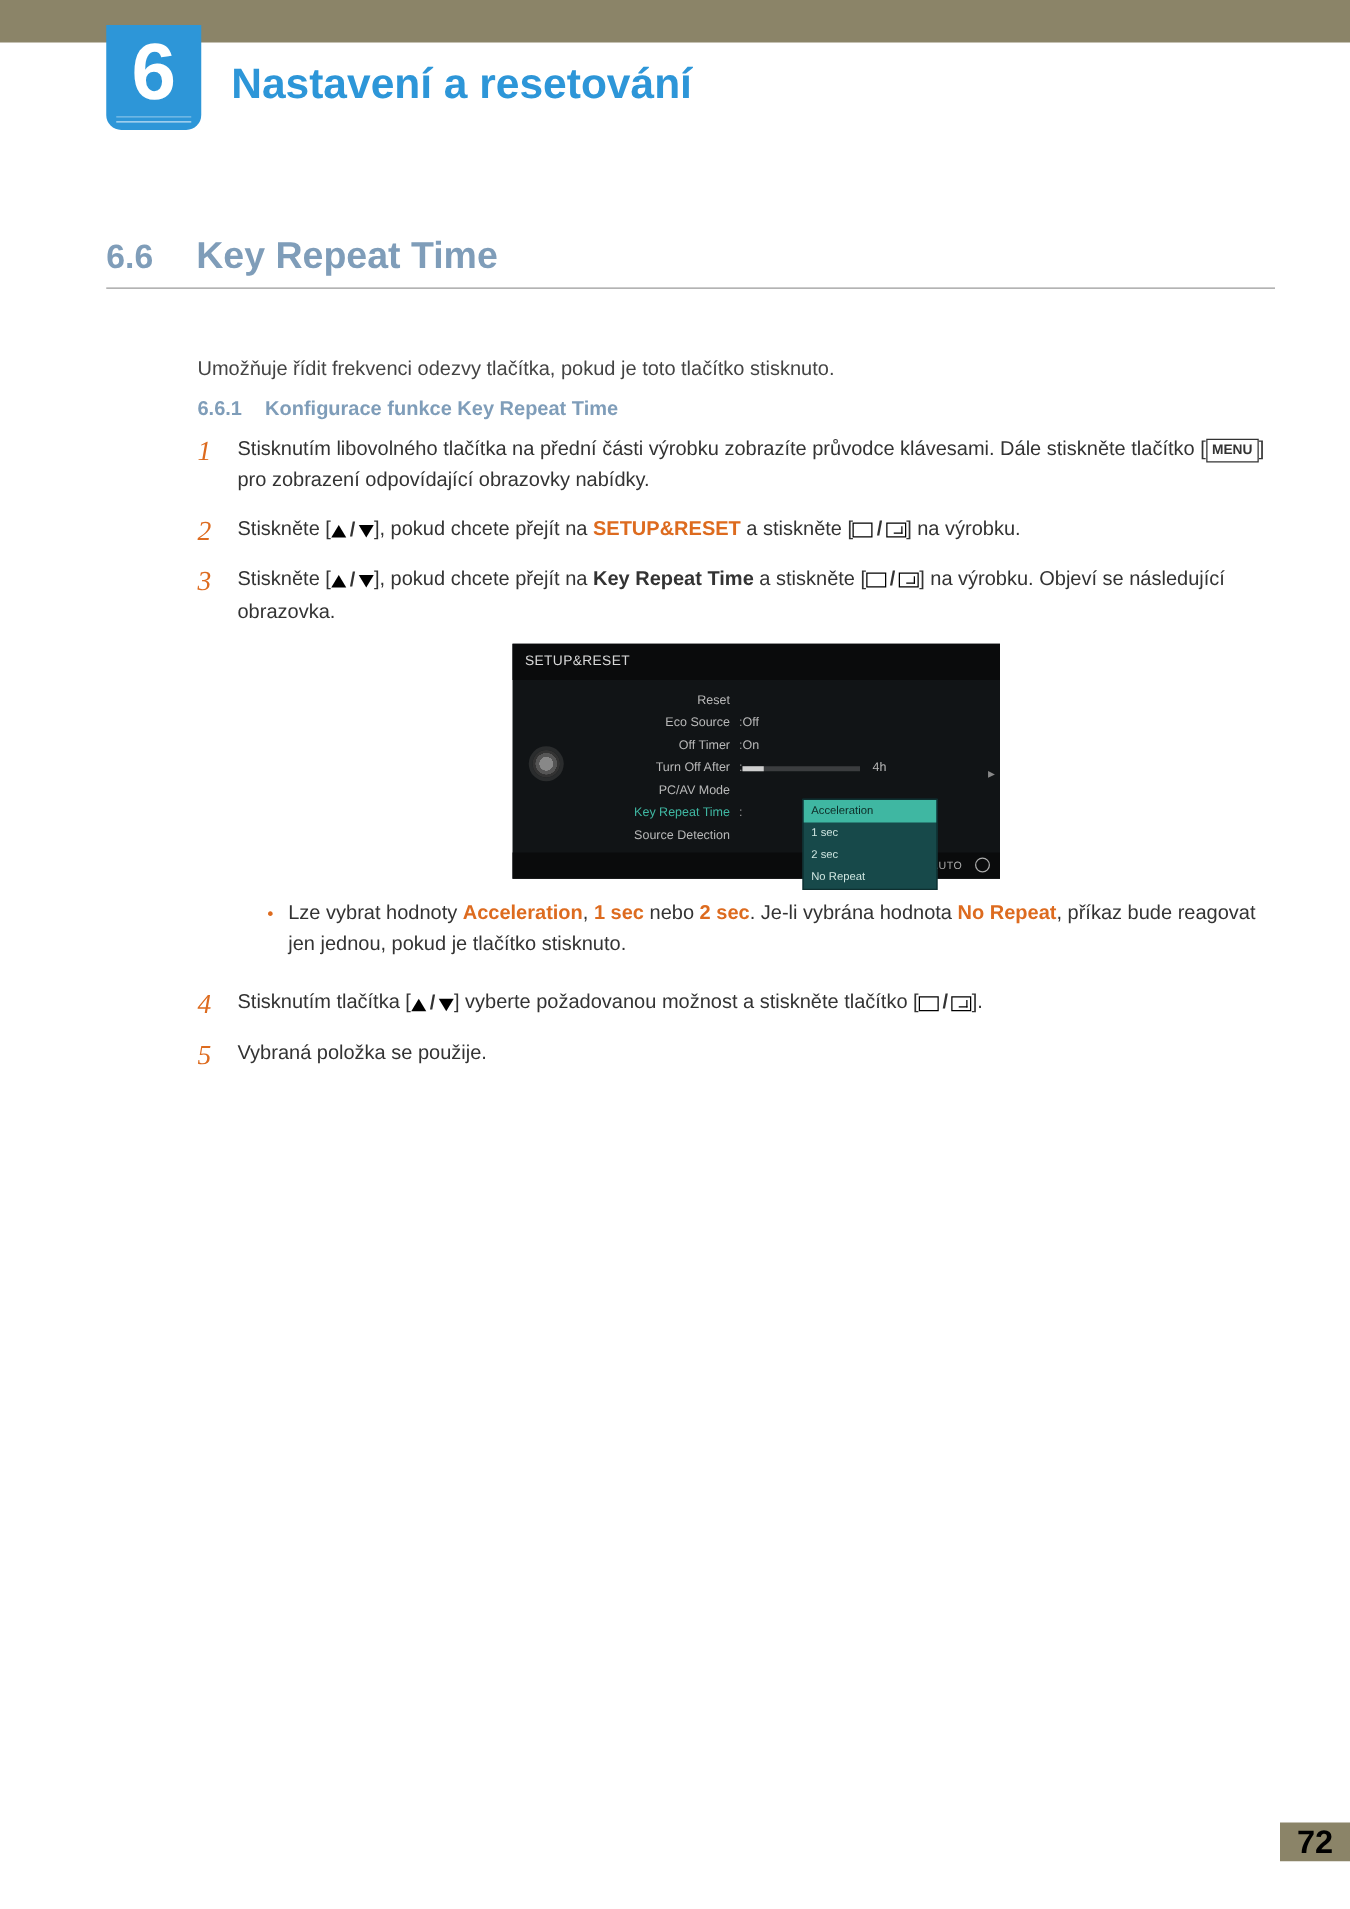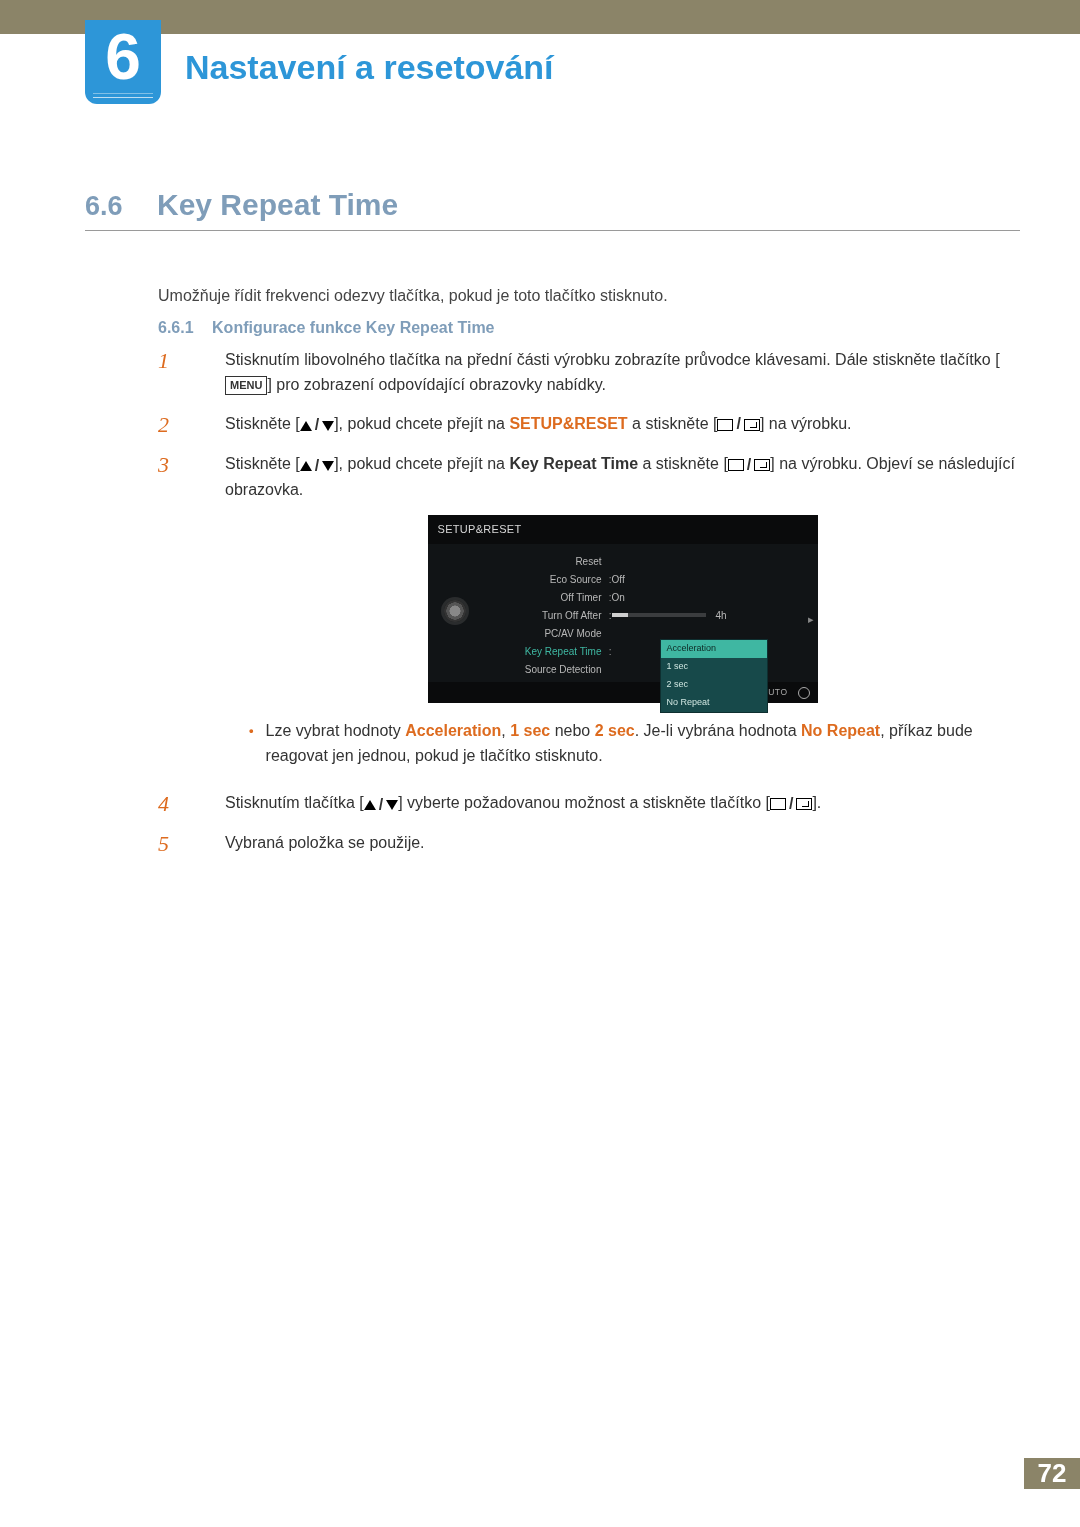--- a/index.html
+++ b/index.html
@@ -102,21 +102,21 @@
     color: #333;
   }
   .step-num {
     font-size: 22px;
     font-style: italic;
     color: #dd6b1f;
     font-family: Georgia, serif;
     min-width: 32px;
     line-height: 1.2;
   }
-  .step-text { flex: 1; margin-left: 35px; }
+  .step-text { flex: 1; }
   .menu-label {
     display: inline-block;
     border: 1px solid #333;
     padding: 0 4px;
     font-size: 11px;
     font-weight: bold;
     font-family: Arial;
     vertical-align: 1px;
   }
   .inline-icons {
@@ -259,21 +259,21 @@
     display: flex;
     align-items: stretch;
   }
   .footer-text {
     font-size: 16px;
     color: #888;
     padding: 14px 16px;
   }
   .page-num {
     background: #8b8468;
-    color: #ffffff;
+    color: #000000;
     font-size: 26px;
     font-weight: bold;
     width: 56px;
     display: flex;
     align-items: center;
     justify-content: center;
   }
 </style>
 </head>
 <body>

